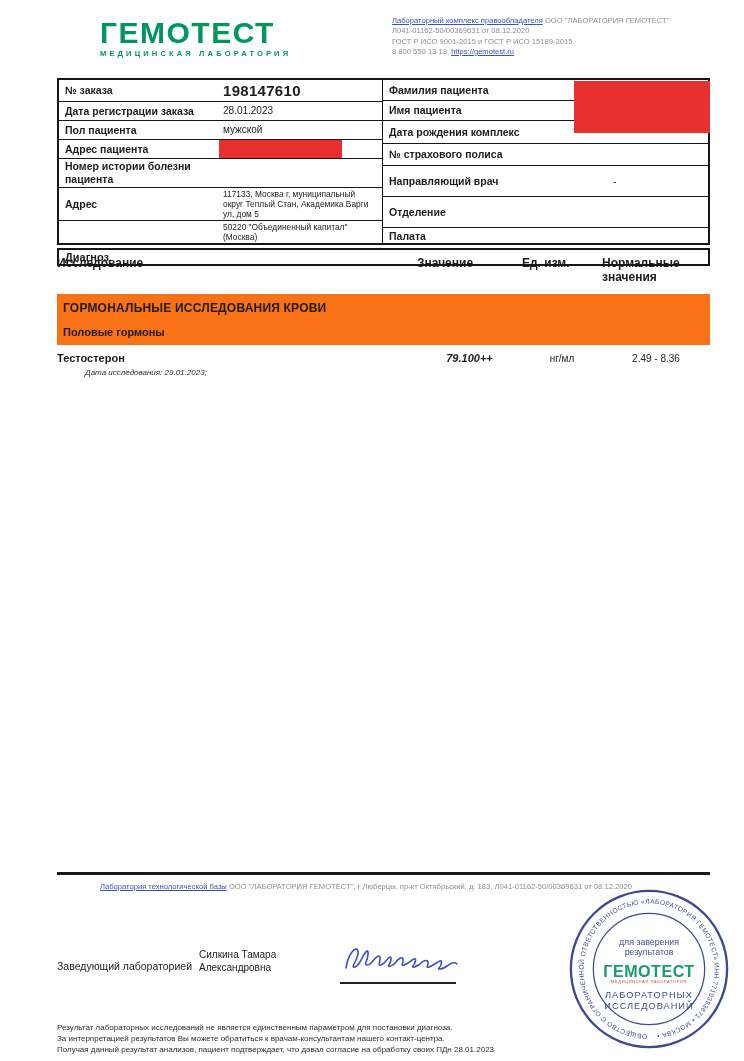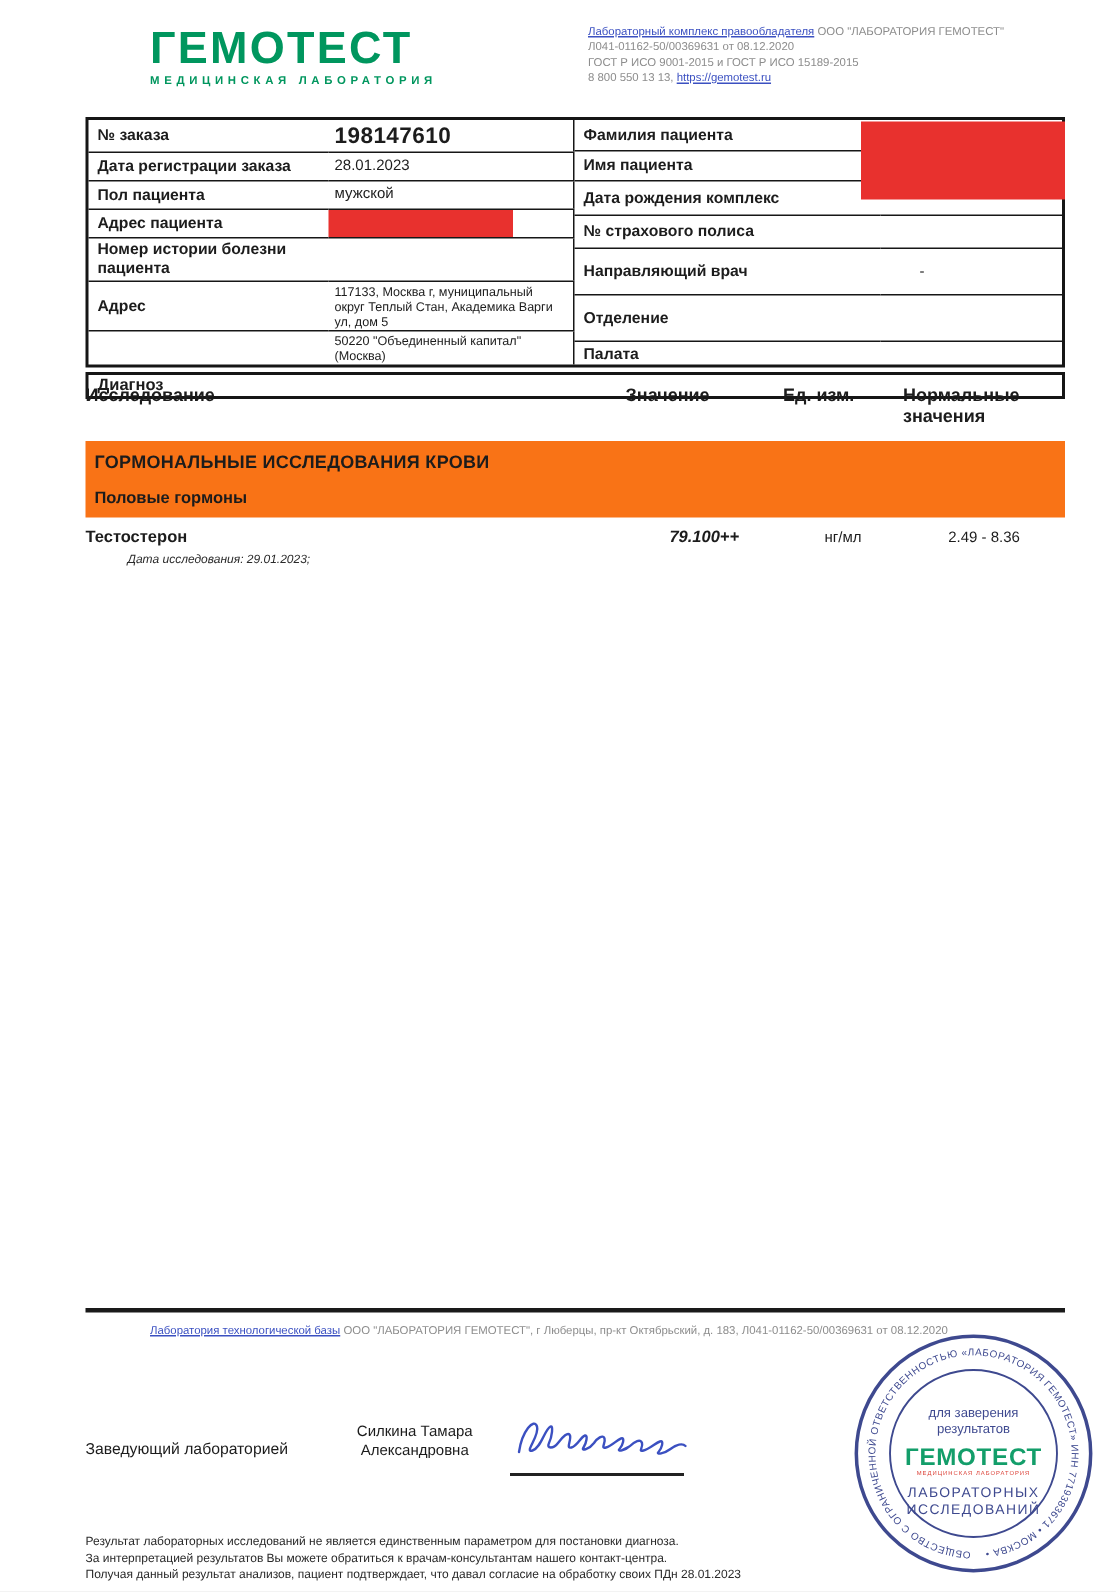--- a/index.html
+++ b/index.html
@@ -45,21 +45,21 @@
   .res-unit { font-size:10px; text-align:center; }
   .res-ref { font-size:10px; text-align:center; }
   .res-note { font-style:italic; font-size:8px; color:#2a2a2a; margin:4px 0 0 28px; }
 
   
   .footer { position:absolute; left:57px; top:872px; width:653px; }
   .foot-rule { height:2.5px; background:#1a1a1a; width:653px; }
   .foot-reg { margin-top:7px; width:620px; font-size:7.6px; line-height:1.35; color:#8d8d8d;margin-left:43px; }
   .sig-area { position:relative; height:78px; margin-top:38px; }
   .sig-role { position:absolute; left:0; top:30px; font-size:10.5px; }
-  .sig-name { position:absolute; left:142px; top:18px; width:155px; text-align:center; font-size:10px; line-height:1.3; }
+  .sig-name { position:absolute; left:142px; top:18px; width:155px; font-size:10px; line-height:1.3; }
   .sig-draw { position:absolute; left:281px; top:8px; }
   .sig-line { position:absolute; left:283px; top:52px; width:116px; height:2px; background:#222; }
   .disclaimer { margin-top:14px; font-size:8px; line-height:1.38; color:#2a2a2a; }
 
   .stamp { position:absolute; left:566px; top:886px; width:166px; height:166px; opacity:0.92; }
 </style>
 </head>
 <body>
 
 <div class="page">

